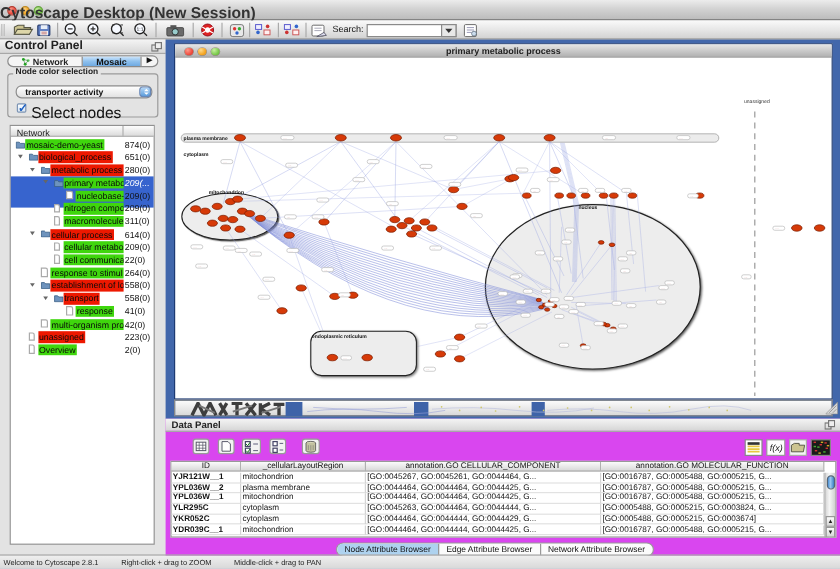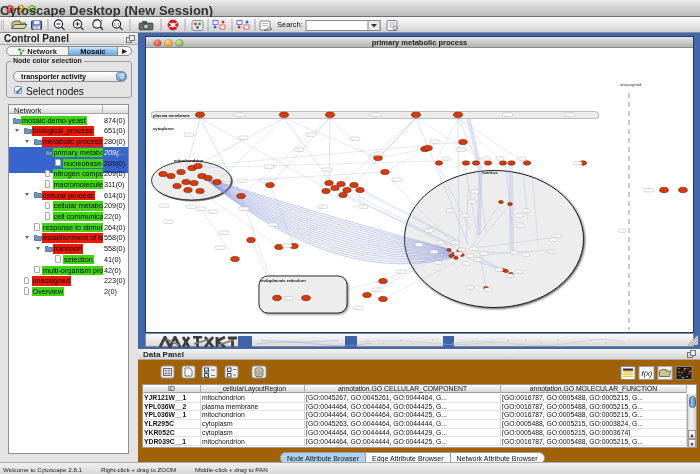--- a/index.html
+++ b/index.html
@@ -38,21 +38,21 @@
   font-size:7.2px; font-weight:bold; color:#111; line-height:10px; padding-left:7px; }
 #combobtn { position:absolute; right:0px; top:0px; width:10px; height:9px;
   background:linear-gradient(#b4d6f6,#5e9fdd); border:1px solid #6888b8; border-radius:3px; }
 #combobtn:before { content:""; position:absolute; left:2.5px; top:1px;
   border-left:2px solid transparent; border-right:2px solid transparent; border-bottom:2.5px solid #fff; }
 #combobtn:after { content:""; position:absolute; left:2.5px; bottom:1px;
   border-left:2px solid transparent; border-right:2px solid transparent; border-top:2.5px solid #fff; }
 #chk { position:absolute; left:7px; top:24px; width:8px; height:8px;
   background:linear-gradient(#fbfdff,#d9e6f4); border:1px solid #7d95b5; border-radius:1.5px;
   color:#1c5fc2; font-size:10px; line-height:7px; font-weight:bold; text-align:center; }
-#chklabel { position:absolute; left:19px; top:23.5px; font-size:10px; color:#111; }
+#chklabel { position:absolute; left:19px; top:23.5px; font-size:13px; color:#111; }
 
 #treebox { position:absolute; left:8px; top:71px; width:121px; height:350px;
   background:#fff; border:1px solid #919191; }
 #treehead { position:absolute; left:0; top:0; width:119px; height:9px;
   background:linear-gradient(#fdfdfd,#dcdcdc); border-bottom:1px solid #a5a5a5; }
 #treehead .hdiv { position:absolute; left:93px; top:0; width:1px; height:9px; background:#b0b0b0; }
 .trow { position:absolute; left:0; width:119px; height:26px; font-size:7.3px; white-space:nowrap; }
 .trow.sel { background:#3764ce; }
 .tlabel { position:absolute; top:0.8px; height:9.4px; line-height:9.4px; padding:0 1px; color:#0a0a0a; overflow:hidden; }
 .tlabel.g { background:#3fd60d; }
@@ -68,21 +68,21 @@
 #iframe1 { position:absolute; left:7px; top:3px; width:549px; height:297px;
   border:1px solid #1d3a72; background:#fff; }
 #ititle { position:absolute; left:0; top:0; width:547px; height:11px;
   background:linear-gradient(#e6e6e6,#c6c6c6 60%,#b2b2b2); border-bottom:1px solid #8a8a8a; }
 .itl { position:absolute; top:2.5px; width:6.5px; height:6.5px; border-radius:50%; box-shadow:0 0 0 0.5px rgba(90,60,40,0.55); }
 #ititletext { position:absolute; top:1px; left:0; width:547px; text-align:center;
   font-size:7.5px; font-weight:bold; color:#222; }
 #bstrip { position:absolute; left:7px; top:300px; width:549px; height:14px;
   background:linear-gradient(#fbfbfb,#d9d9d9); border:1px solid #888; }
 
-#dpanel { left:138px; top:349px; width:562px; height:117px; background:#a16207; }
+#dpanel { left:138px; top:349px; width:562px; height:117px; background:#d946ef; }
 #dphead { position:absolute; left:0; top:0; width:562px; height:11px;
   background:linear-gradient(#f4f4f4,#d5d5d5); border-bottom:1px solid #a8a8a8;
   font-size:8px; font-weight:bold; color:#222; line-height:11px; padding-left:5px; }
 #dtable { position:absolute; left:4px; top:35px; width:555px; height:64px; background:#fff;
   border:1px solid #999; font-size:6.8px; }
 .dhr { position:absolute; left:0; top:0; height:8px; background:linear-gradient(#fbfbfb,#d9d9d9);
   border-bottom:1px solid #a0a0a0; border-right:1px solid #b0b0b0; text-align:center; line-height:8px; color:#111; }
 .dcell { position:absolute; height:8.7px; line-height:8.7px; color:#111; white-space:nowrap; overflow:hidden;
   border-right:1px solid #d4d4d4; border-bottom:1px solid #e2e2e2; padding-left:1px; }
 .dcell.b { font-weight:bold; }
@@ -309,21 +309,21 @@
         <div class="trow" style="top:138.39999999999998px">
           <div class="tarr" style="left:26.5px"></div>
           <svg class="tfolder" style="left:35.5px" width="8" height="7" viewBox="0 0 8 7">
             <path d="M0.5 1.5 h2.5 l1 1 h3.5 v4 h-7 Z" fill="#6e93bd" stroke="#3a5f86" stroke-width="0.7"></path>
           </svg>
           <div class="tlabel r" style="left:43.5px;max-width:50.5px">transport</div>
           <div class="tcount">558(0)</div>
         </div>
         <div class="trow" style="top:149.1px">
           <div class="tfile" style="left:46px"></div>
-          <div class="tlabel g" style="left:54px;max-width:40px">selection</div>
+          <div class="tlabel g" style="left:54px;max-width:40px">response</div>
           <div class="tcount">41(0)</div>
         </div>
         <div class="trow" style="top:159.79999999999998px">
           <div class="tfile" style="left:25px"></div>
           <div class="tlabel g" style="left:33px;max-width:61px">multi-organism pro</div>
           <div class="tcount">42(0)</div>
         </div>
         <div class="trow" style="top:170.5px">
           <div class="tfile" style="left:14.5px"></div>
           <div class="tlabel r" style="left:22.5px;max-width:71.5px">unassigned</div>

